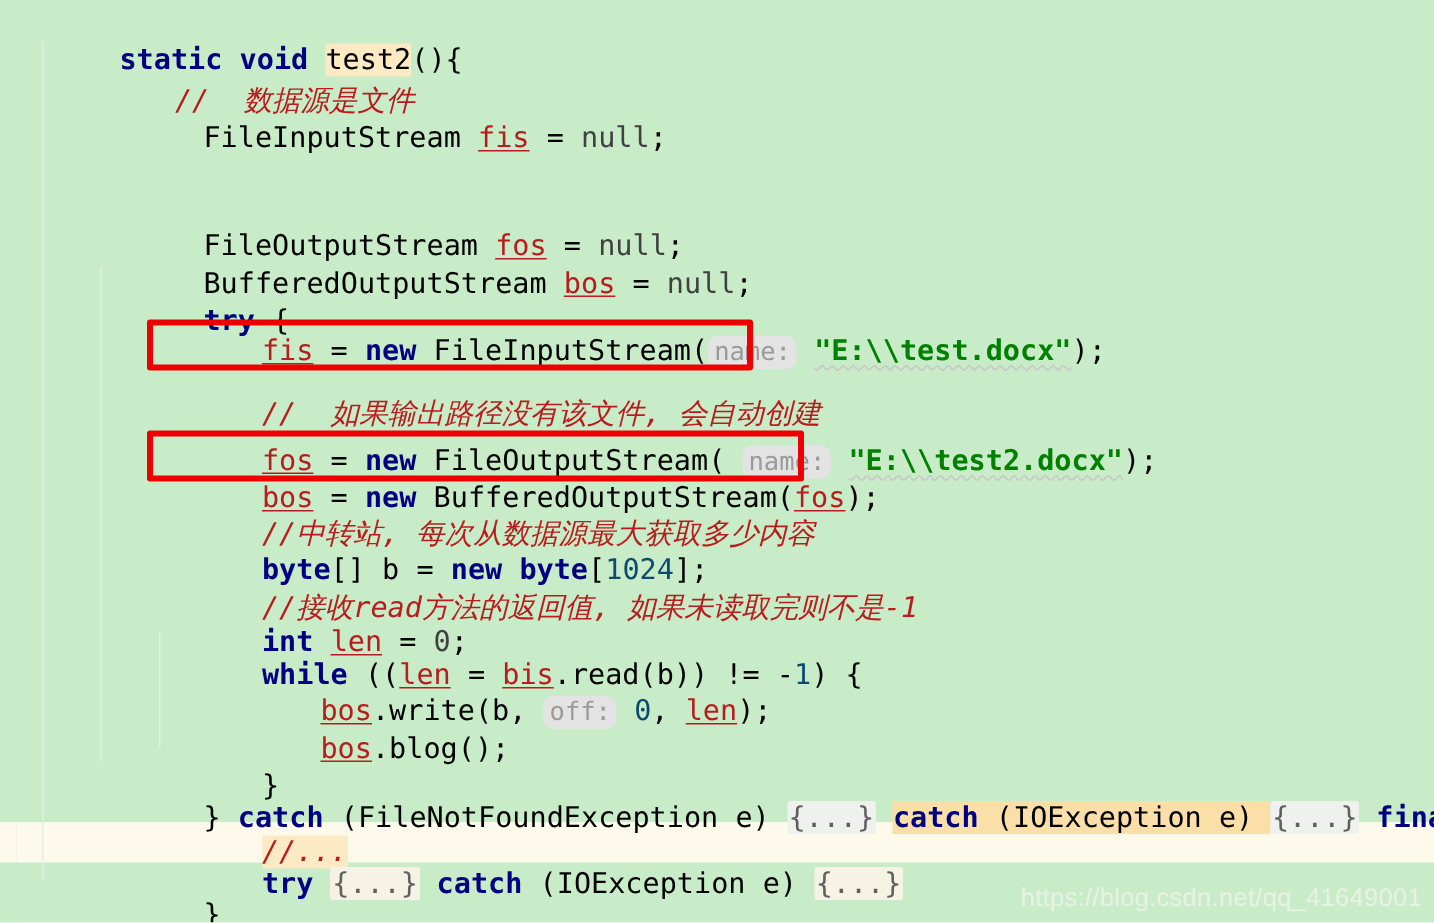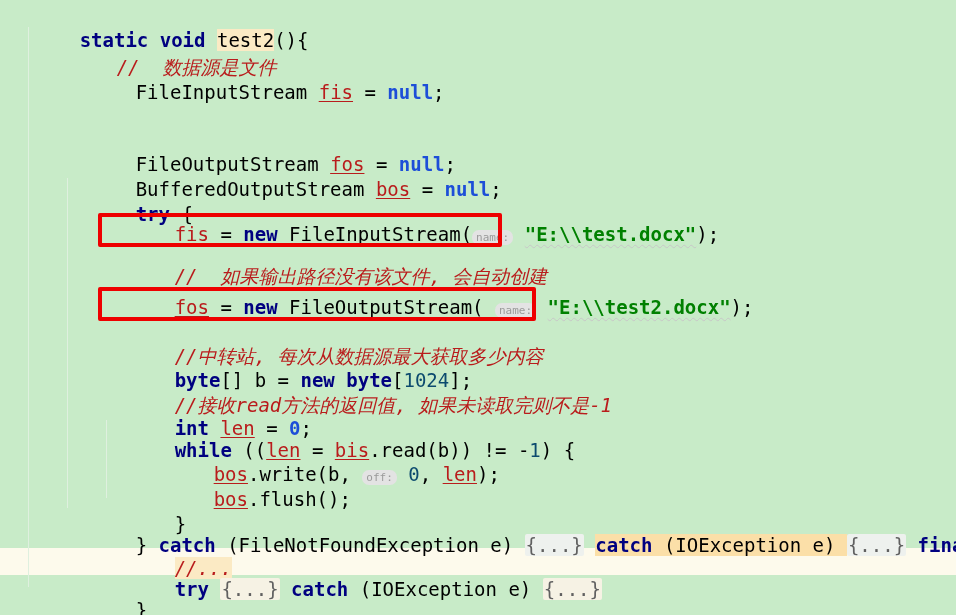--- a/index.html
+++ b/index.html
@@ -60,28 +60,28 @@
     font-size: 19px;
     letter-spacing: 0px;
     color: #000000;
   }
   .kw       { color: #000080; font-weight: bold; }
   .plain    { color: #000000; }
   .ident    { color: #000000; }
   .var      { color: #b91c1c; text-decoration: underline; text-underline-offset: 2px; }
   .num      { color: #0c4a6e; }
   .str      { color: #008000; font-weight: bold; }
-  .nullkw   { color: #1d4ed8; font-weight: bold; text-align: center; }
+  .nullkw   { color: #404040; font-weight: normal; text-align: center; }
   .cmt      { color: #b91c1c; font-style: italic; }
   .hintparm {
     color: #9a9a9a;
     background: #e3e3e3;
     border-radius: 7px;
     padding: 1px 4px;
-    font-size: 11px;
+    font-size: 17px;
   }
   .fold {
     color: #606060;
     background: #eef1ee;
     border-radius: 2px;
     padding: 0 1px;
   }
   .fold-cream {
     color: #606060;
     background: #f6f2e4;
@@ -169,20 +169,23 @@
 
 
     <div class="line" style="top:236px;left:106px;">
       <span class="cmt">//  如果输出路径没有该文件, 会自动创建</span>
     </div>
 
     <div class="line" style="top:267px;left:106px;">
       <span class="var">fos</span><span class="plain"> = </span><span class="kw">new</span><span class="plain"> </span><span class="ident">FileOutputStream(</span><span class="plain"> </span><span class="hintparm">name:</span><span class="plain"> </span><span class="str squiggle">"E:\\test2.docx"</span><span class="plain">);</span>
     </div>
 
+    <div class="line" style="top:292px;left:106px;">
+      <span class="var">bos</span><span class="plain"> = </span><span class="kw">new</span><span class="plain"> </span><span class="ident">BufferedOutputStream(</span><span class="var">fos</span><span class="plain">);</span>
+    </div>
 
     <div class="line" style="top:316px;left:106px;">
       <span class="cmt">//中转站, 每次从数据源最大获取多少内容</span>
     </div>
 
     <div class="line" style="top:340px;left:106px;">
       <span class="kw">byte</span><span class="plain">[] b = </span><span class="kw">new</span><span class="plain"> </span><span class="kw">byte</span><span class="plain">[</span><span class="num">1024</span><span class="plain">];</span>
     </div>
 
     <div class="line" style="top:365px;left:106px;">
@@ -195,21 +198,21 @@
 
     <div class="line" style="top:410px;left:106px;">
       <span class="kw">while</span><span class="plain"> ((</span><span class="var">len</span><span class="plain"> = </span><span class="var">bis</span><span class="plain">.read(b)) != </span><span class="plain">-</span><span class="num">1</span><span class="plain">) {</span>
     </div>
 
     <div class="line" style="top:434px;left:145px;">
       <span class="var">bos</span><span class="plain">.write(b, </span><span class="hintparm">off:</span><span class="plain"> </span><span class="num">0</span><span class="plain">, </span><span class="var">len</span><span class="plain">);</span>
     </div>
 
     <div class="line" style="top:459px;left:145px;">
-      <span class="var">bos</span><span class="plain">.flush();</span>
+      <span class="var">bos</span><span class="plain">.blog();</span>
     </div>
 
     <div class="line" style="top:484px;left:106px;">
       <span class="plain">}</span>
     </div>
 
     <div class="line" style="top:505px;left:67px;">
       <span class="plain">} </span><span class="kw">catch</span><span class="plain"> (FileNotFoundException e) </span><span class="fold">{...}</span><span class="plain"> </span><span class="kw hl-search">catch</span><span class="plain hl-search"> (IOException e) </span><span class="fold">{...}</span><span class="plain"> </span><span class="kw">finally</span>
     </div>
 
@@ -227,14 +230,15 @@
 
     <div class="line" style="top:592px;left:28px;">
       
     </div>
 
   </div>
 
   <div class="redbox" style="left:98px;top:213px;width:404px;height:34px;"></div>
   <div class="redbox" style="left:98px;top:287px;width:438px;height:34px;"></div>
 
+  <div class="watermark">https://blog.csdn.net/qq_41649001</div>
 
 </div>
 
 </body></html>

